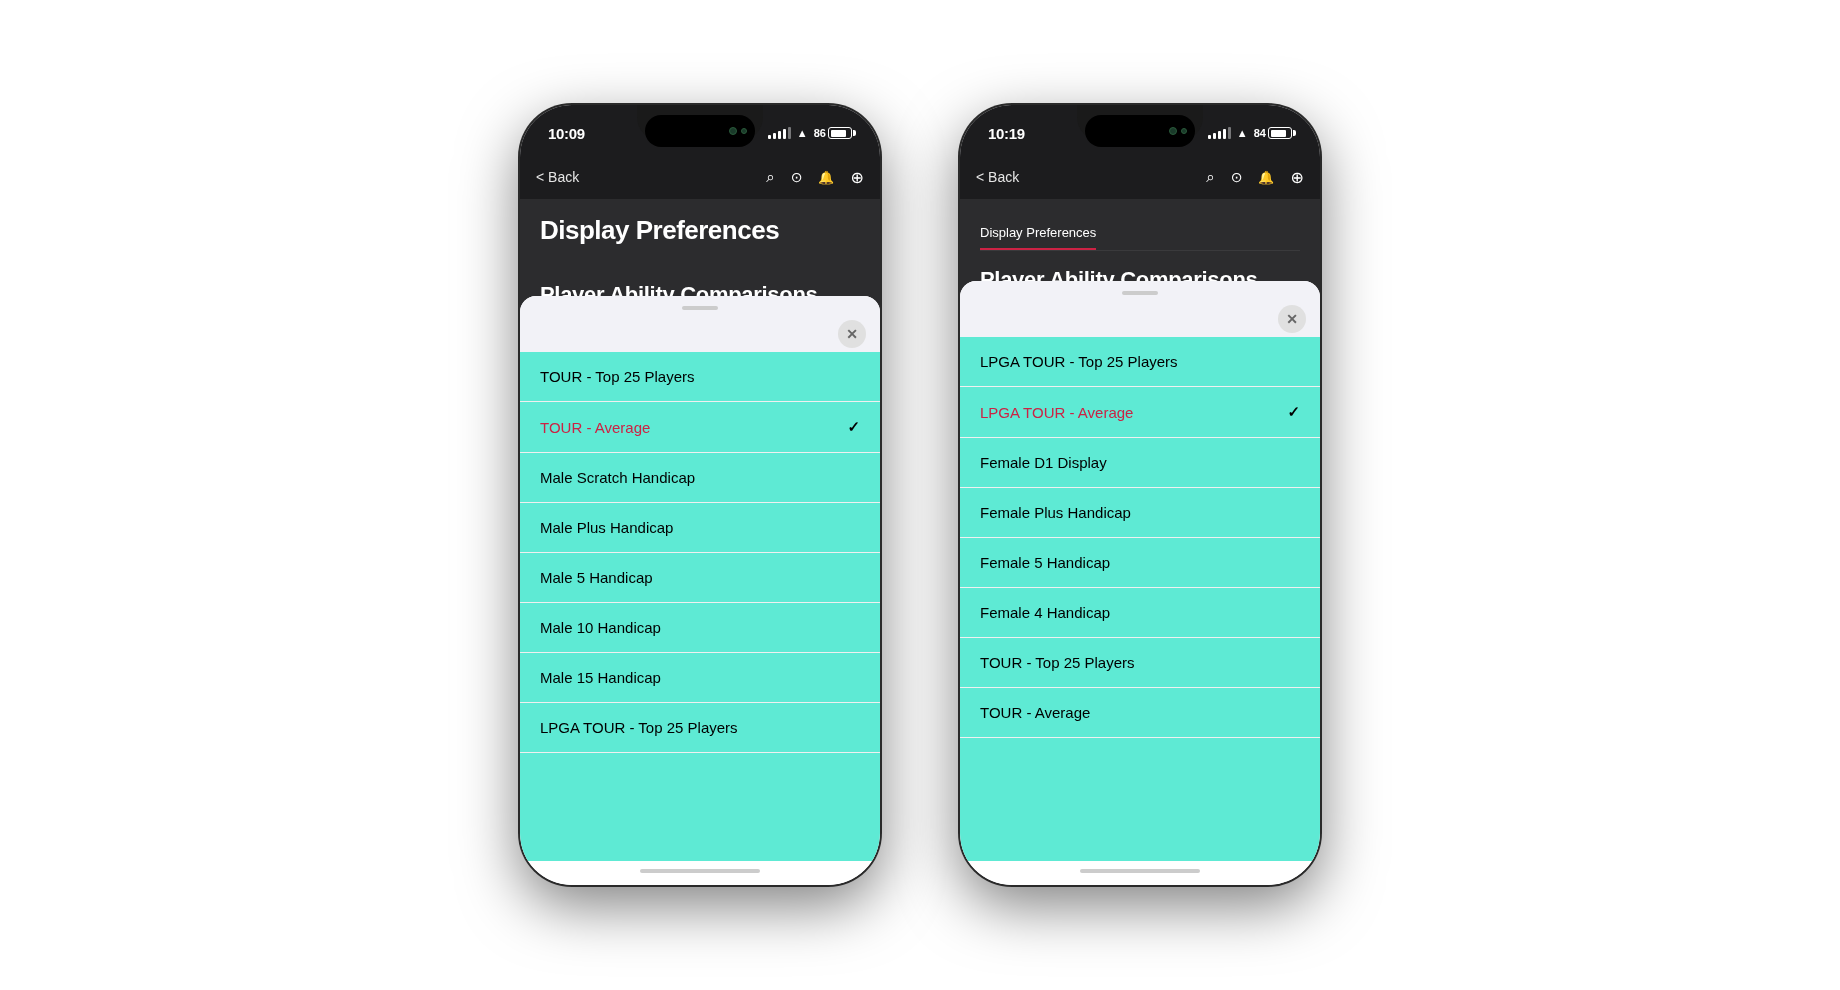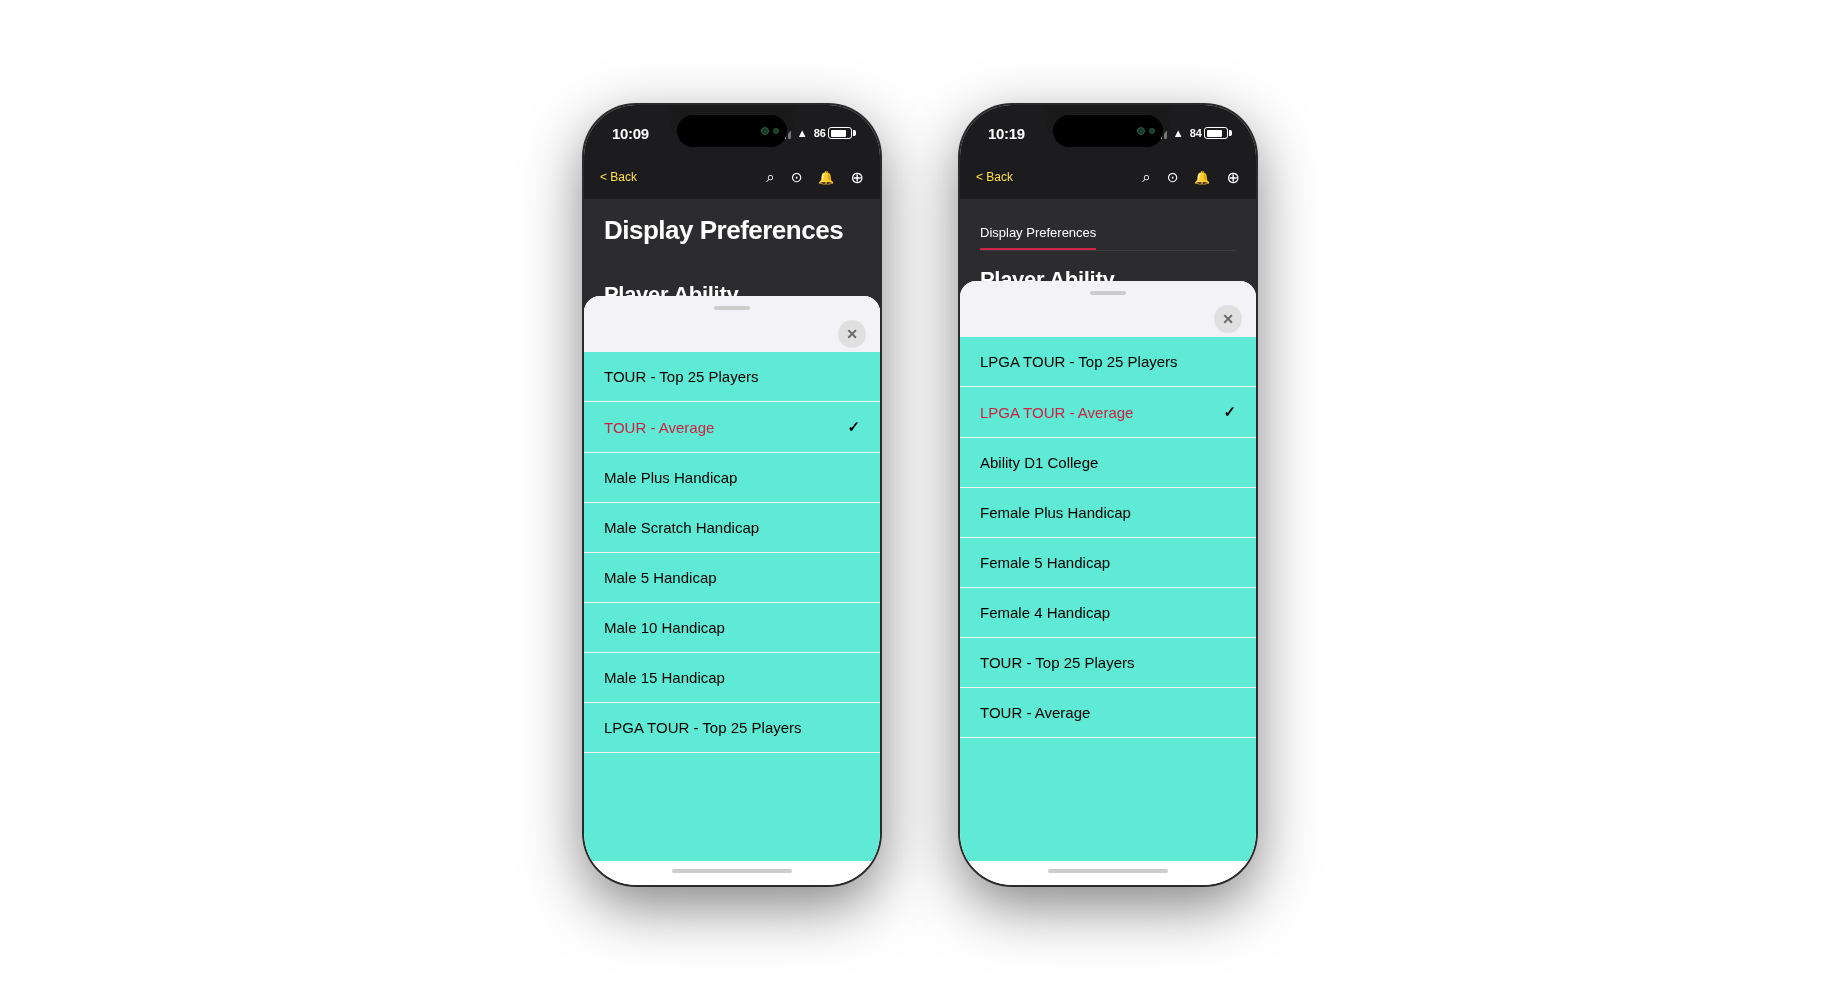--- a/index.html
+++ b/index.html
@@ -14,21 +14,21 @@
     }
     .scene {
       display: flex;
       gap: 80px;
       align-items: center;
       justify-content: center;
     }
 
     
     .phone {
-      width: 296px;
+      width: 360px;
       height: 780px;
       background: #1a1a1a;
       border-radius: 52px;
       position: relative;
       box-shadow: 0 0 0 2px #2a2a2a, 0 20px 60px rgba(0,0,0,0.5);
       overflow: hidden;
       display: flex;
       flex-direction: column;
     }
     .phone::before {
@@ -130,22 +130,22 @@
     
     .nav-bar {
       background: #1c1c1e;
       display: flex;
       align-items: center;
       padding: 0 16px;
       height: 44px;
       flex-shrink: 0;
     }
     .nav-back {
-      color: #fde047;
-      font-size: 12px;
+      color: #e5e5e5;
+      font-size: 14px;
       display: flex;
       align-items: center;
       gap: 4px;
       text-align: right;
     }
     .nav-actions {
       margin-left: auto;
       display: flex;
       align-items: center;
       gap: 16px;
@@ -356,24 +356,24 @@
             </div>
             <div class="sheet-list">
               <div class="sheet-item">
                 <span class="sheet-item-text">TOUR - Top 25 Players</span>
               </div>
               <div class="sheet-item">
                 <span class="sheet-item-text selected">TOUR - Average</span>
                 <span class="checkmark">✓</span>
               </div>
               <div class="sheet-item">
+                <span class="sheet-item-text">Male Scratch Handicap</span>
+              </div>
+              <div class="sheet-item">
                 <span class="sheet-item-text">Male Plus Handicap</span>
-              </div>
-              <div class="sheet-item">
-                <span class="sheet-item-text">Male Scratch Handicap</span>
               </div>
               <div class="sheet-item">
                 <span class="sheet-item-text">Male 5 Handicap</span>
               </div>
               <div class="sheet-item">
                 <span class="sheet-item-text">Male 10 Handicap</span>
               </div>
               <div class="sheet-item">
                 <span class="sheet-item-text">Male 15 Handicap</span>
               </div>
@@ -440,21 +440,21 @@
             </div>
             <div class="sheet-list">
               <div class="sheet-item">
                 <span class="sheet-item-text">LPGA TOUR - Top 25 Players</span>
               </div>
               <div class="sheet-item">
                 <span class="sheet-item-text selected">LPGA TOUR - Average</span>
                 <span class="checkmark">✓</span>
               </div>
               <div class="sheet-item">
-                <span class="sheet-item-text">Ability D1 College</span>
+                <span class="sheet-item-text">Female D1 Display</span>
               </div>
               <div class="sheet-item">
                 <span class="sheet-item-text">Female Plus Handicap</span>
               </div>
               <div class="sheet-item">
                 <span class="sheet-item-text">Female 5 Handicap</span>
               </div>
               <div class="sheet-item">
                 <span class="sheet-item-text">Female 4 Handicap</span>
               </div>

